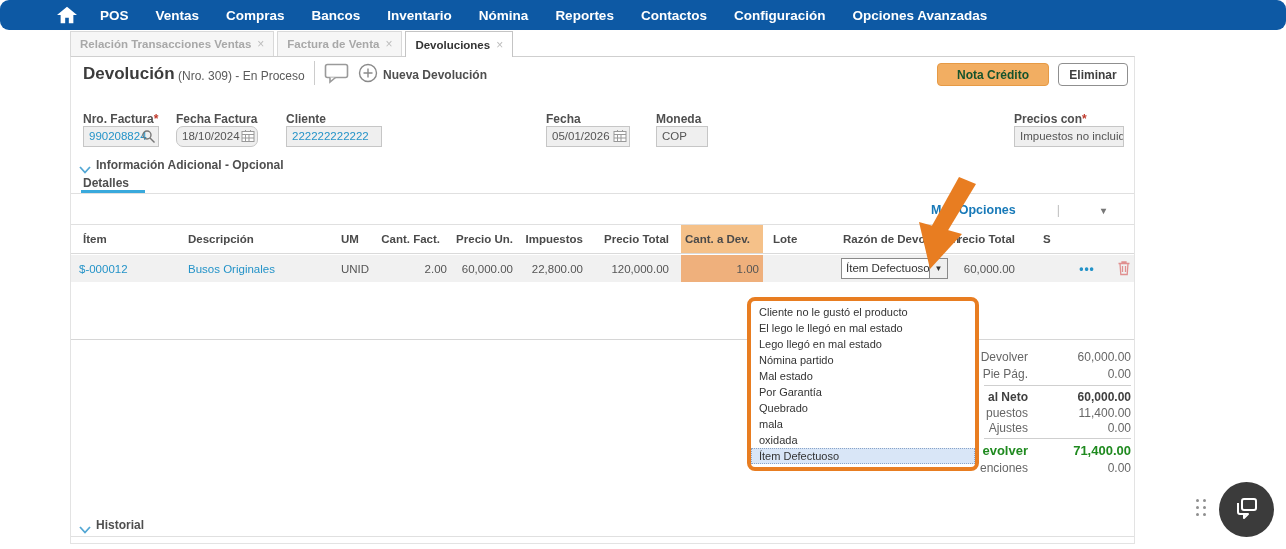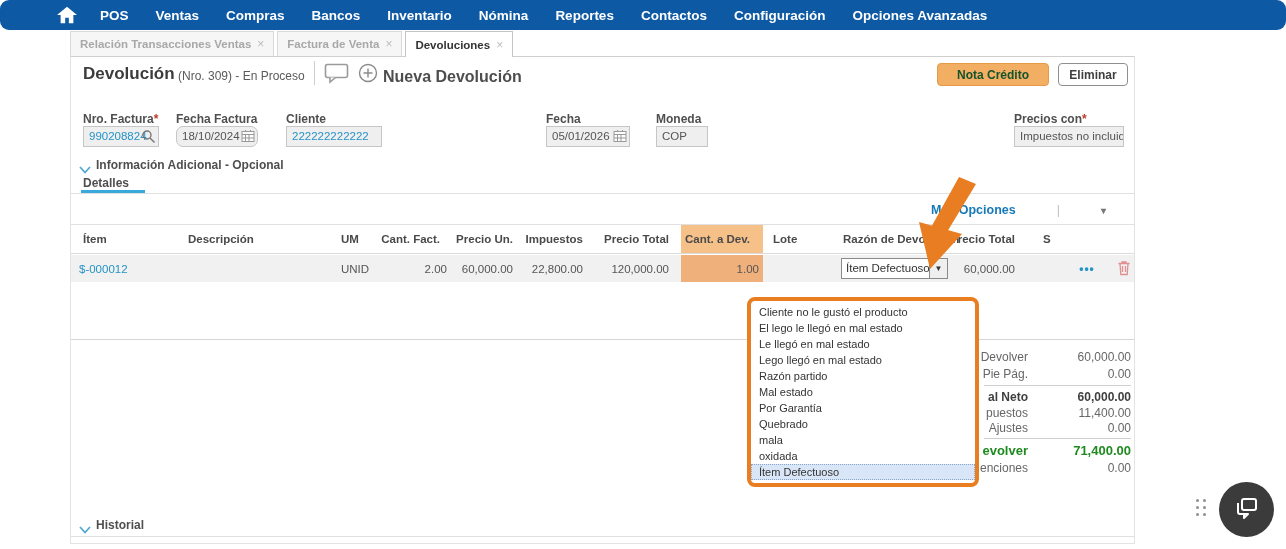--- a/index.html
+++ b/index.html
@@ -22,21 +22,21 @@
 
   
   .card { position:absolute; left:70px; top:56px; width:1065px; height:488px; background:#fff;
           border:1px solid #e3e3e3; border-top:1px solid #cfcfcf; }
 
   .page-title { position:absolute; left:12px; top:7px; font-size:17px; font-weight:bold; color:#3c3c3c; }
   .page-status { position:absolute; left:107px; top:12px; font-size:12px; color:#5a5a5a; }
   .vdiv { position:absolute; left:243px; top:4px; width:1px; height:24px; background:#ccc; }
   .bubble-ic { position:absolute; left:253px; top:6px; }
   .plus-ic { position:absolute; left:287px; top:6px; }
-  .newdev { position:absolute; left:312px; top:11px; font-size:16px; font-weight:bold; color:#4e4e4e; cursor:pointer; }
+  .newdev { position:absolute; left:312px; top:11px; font-size:12px; font-weight:bold; color:#4e4e4e; cursor:pointer; }
 
   .btn { position:absolute; top:6px; height:23px; border-radius:4px; font-size:12px; font-weight:bold;
          display:flex; align-items:center; justify-content:center; cursor:pointer; }
   .btn-orange { left:866px; width:112px; background:#f2ae62; border:1px solid #e69a45; color:#14532d; }
   .btn-white { left:987px; width:70px; background:#fff; border:1px solid #8f8f8f; color:#3f3f3f; }
 
   
   .lbl { position:absolute; top:55px; font-size:12px; font-weight:bold; color:#4f4f4f; white-space:nowrap; }
   .req { color:#c0392b; }
   .inp { position:absolute; top:69px; height:21px; background:#efefef; border:1px solid #c6c6c6;
@@ -233,20 +233,21 @@
       <div class="cell hcell r" style="left:520px; width:82px;">Precio Total</div>
       <div class="cell hcell hl-h" style="left:610px; width:82px;">Cant. a Dev.</div>
       <div class="cell hcell" style="left:698px; width:60px;">Lote</div>
       <div class="cell hcell" style="left:768px; width:120px;">Razón de Devolución</div>
       <div class="cell hcell r" style="left:885px; width:63px;">Precio Total</div>
       <div class="cell hcell" style="left:968px; width:22px;">S</div>
     </div>
 
     <div class="trow">
       <div class="cell dcell blue" style="left:4px; width:100px;">$-000012</div>
+      <div class="cell dcell blue" style="left:113px; width:150px;">Busos Originales</div>
       <div class="cell dcell" style="left:266px; width:45px;">UNID</div>
       <div class="cell dcell r" style="left:310px; width:70px;">2.00</div>
       <div class="cell dcell r" style="left:378px; width:68px;">60,000.00</div>
       <div class="cell dcell r" style="left:450px; width:66px;">22,800.00</div>
       <div class="cell dcell r" style="left:520px; width:82px;">120,000.00</div>
       <div class="cell dcell r hl-d" style="left:610px; width:82px;">1.00</div>
       <div class="cell dcell" style="left:698px; width:60px;"></div>
       <div class="combo">
         <div class="combo-input">Ítem Defectuoso</div>
         <div class="combo-btn">▼</div>
@@ -293,23 +294,22 @@
         <span class="sv">71,400.00</span>
     </div>
     <div class="sumrow" style="top:404px">
       <span class="sl">enciones</span>
         <span class="sv">0.00</span>
     </div>
 
     <ul class="dropdown">
       <li>Cliente no le gustó el producto</li>
       <li>El lego le llegó en mal estado</li>
-      <li>Le llegó en mal estado</li>
       <li>Lego llegó en mal estado</li>
-      <li>Razón partido</li>
+      <li>Nómina partido</li>
       <li>Mal estado</li>
       <li>Por Garantía</li>
       <li>Quebrado</li>
       <li>mala</li>
       <li>oxidada</li>
       <li class="sel">Ítem Defectuoso</li>
     </ul>
 
     <span class="arrow-callout">
       <svg width="80" height="92" viewBox="0 0 80 92">

